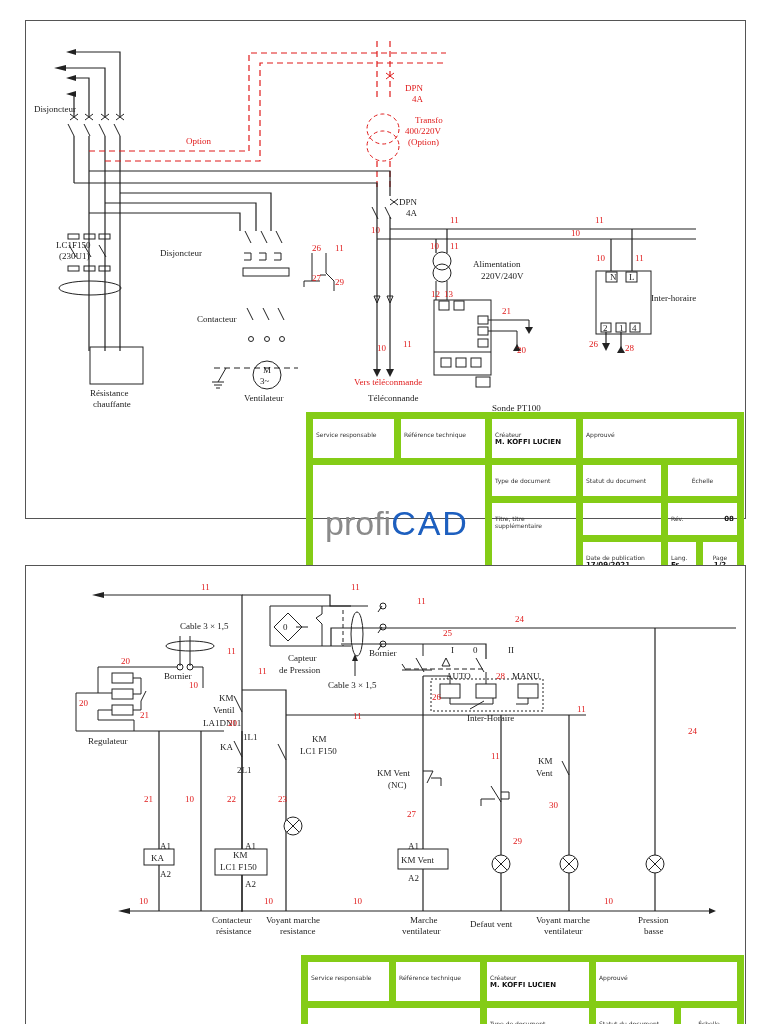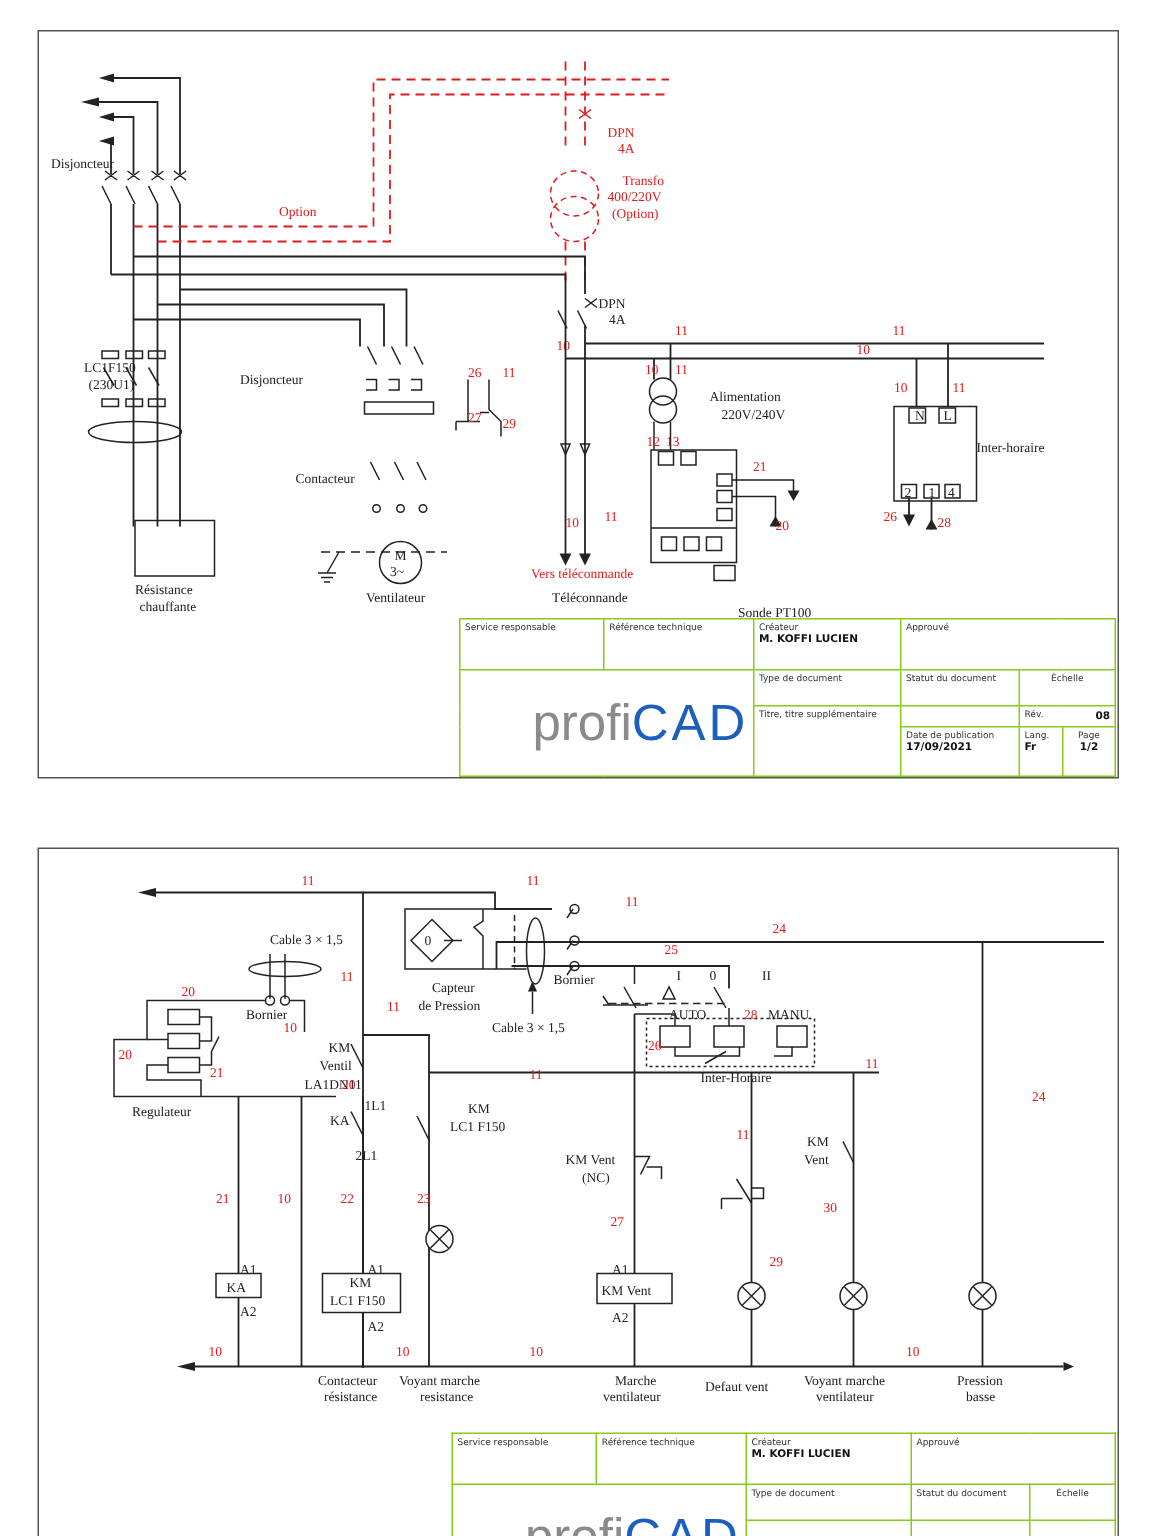--- a/index.html
+++ b/index.html
@@ -7,24 +7,24 @@
   .page{position:absolute;left:25px;width:719px;border:1.5px solid #555;background:#fff;}
   #page1{top:20px;height:497px;}
   #page2{top:565px;height:470px;}
   svg{position:absolute;left:0;top:0;}
   .lbl{font-family:"Liberation Serif","DejaVu Serif",serif;font-size:9px;fill:#222;}
   .red{fill:#e01b1b;}
   .wire{stroke:#222;stroke-width:1.2;fill:none;}
   .wired{stroke:#e01b1b;stroke-width:1.2;fill:none;stroke-dasharray:6 4;}
   .thin{stroke:#222;stroke-width:1;fill:none;}
   .tb{position:absolute;border-collapse:collapse;font-family:"DejaVu Sans","Liberation Sans",sans-serif;font-size:6px;color:#333;}
-  .tb td{border:1px solid #84cc16;vertical-align:top;padding:2px 3px;}
+  .tb td{border:7px solid #84cc16;vertical-align:top;padding:12px 3px;}
   .tb .b{font-weight:bold;font-size:7px;color:#111;}
   .logo{font-family:"Liberation Sans","DejaVu Sans",sans-serif;font-size:34px;line-height:34px;white-space:nowrap;}
-  .logo .p{color:#8a8a8a;font-weight:normal;margin-left:36px;}
+  .logo .p{color:#8a8a8a;font-weight:normal;}
   .logo .c{color:#1d5fbf;font-weight:normal;letter-spacing:2px;}
 </style>
 </head>
 <body>
 
 <div class="page" id="page1">
 <svg width="719" height="497" viewBox="0 0 719 497">
 
   <g>
     <polygon points="40,31 50,28 50,34" fill="#222"></polygon>

